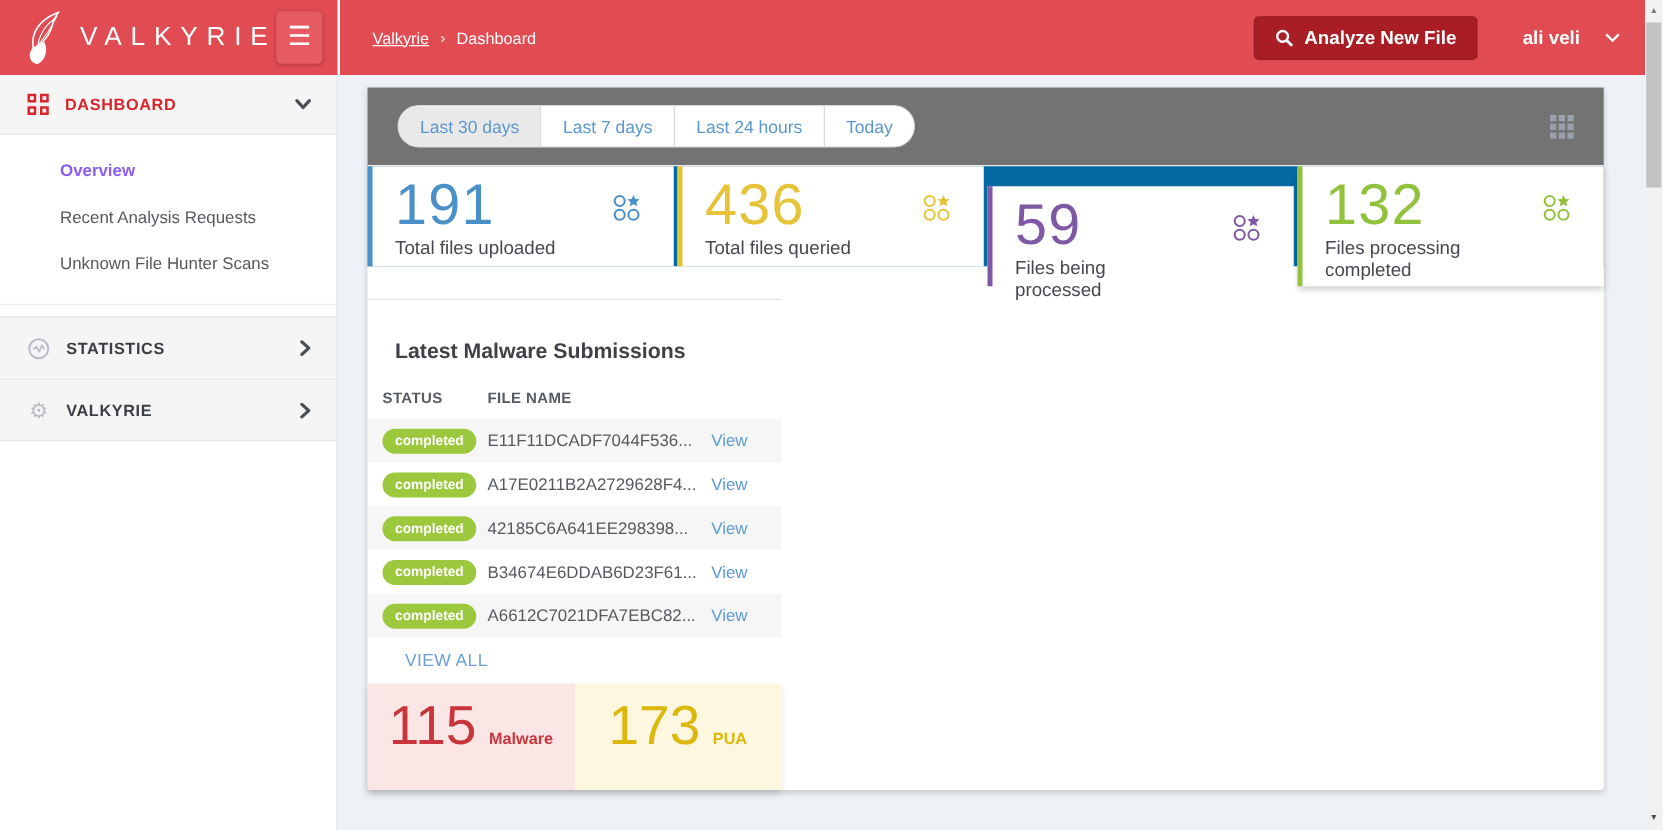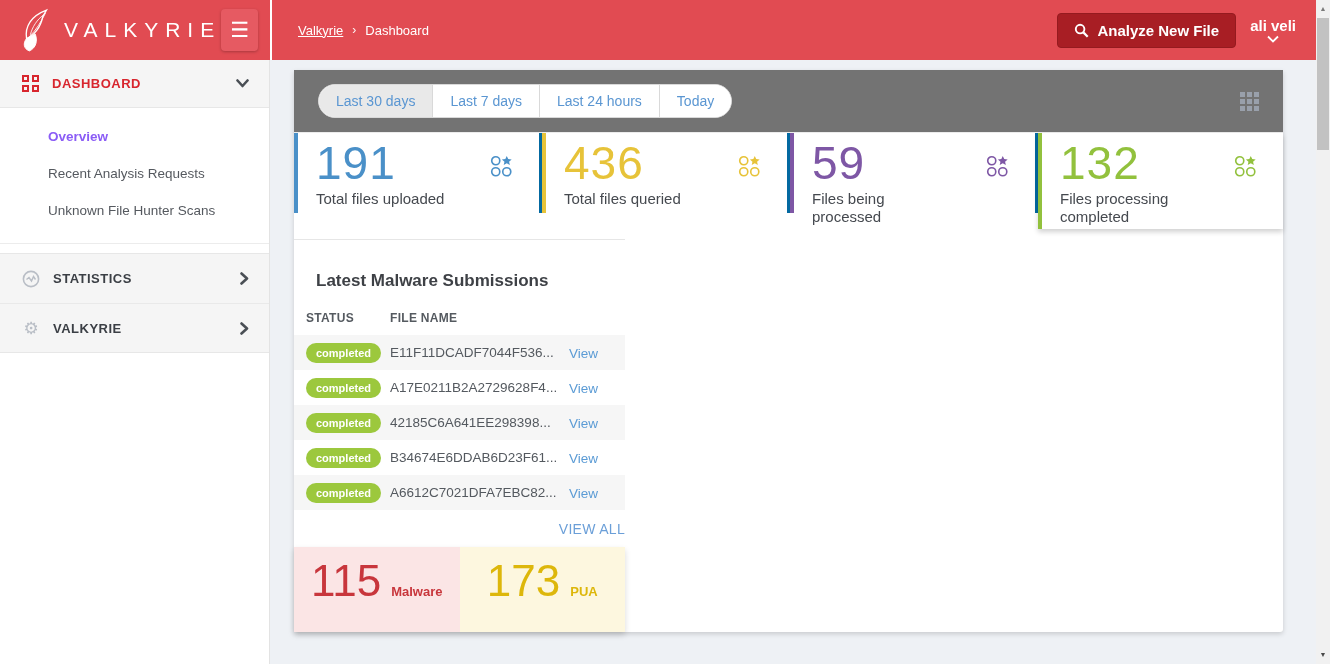--- a/index.html
+++ b/index.html
@@ -19,22 +19,22 @@
                    box-shadow:0 1px 3px rgba(0,0,0,.25); }
   .header-main { flex:1; display:flex; align-items:center; border-left:2px solid #ffffff;
                  padding:0 20px 0 26px; }
   .breadcrumb { display:flex; align-items:center; gap:9px; color:#fff; font-size:13px; }
   .breadcrumb a { color:#fff; text-decoration:underline; cursor:pointer; }
   .breadcrumb .sep { font-size:12px; opacity:.95; }
   .header-spacer { flex:1; }
   .analyze-btn { background:#a81e24; border:1px solid #951a1f; border-radius:4px; color:#fff;
                  font-weight:bold; font-size:15px; padding:8px 16px; display:flex; align-items:center;
                  gap:8px; cursor:pointer; font-family:"Liberation Sans",sans-serif; }
-  .user-menu { display:flex; align-items:center; gap:1px; color:#fff; font-size:15px;
-               font-weight:bold; margin-left:14px; cursor:pointer;flex-direction:column; }
+  .user-menu { display:flex; align-items:center; gap:20px; color:#fff; font-size:15px;
+               font-weight:bold; margin-left:36px; cursor:pointer; }
 
   
   .sidebar { position:absolute; top:60px; left:0; width:270px; height:604px; background:#fff;
              border-right:1px solid #e3e3e3; z-index:30; }
   .side-section-header { height:48px; background:#f5f5f5; border-bottom:1px solid #e7e7e7;
                          display:flex; align-items:center; padding:0 20px 0 22px; cursor:pointer; }
   .dash-grid-icon { display:grid; grid-template-columns:7px 7px; grid-gap:3px; }
   .dash-grid-icon span { width:7px; height:7px; border:2px solid #d8262e; }
   .side-label { flex:1; margin-left:13px; font-size:13px; font-weight:bold; letter-spacing:.5px; color:#3b3f45; }
   .side-label.red { color:#d8262e; }
@@ -81,21 +81,21 @@
   .col-status { width:96px; padding-left:12px; }
   .col-file { flex:1; }
   .col-action { width:56px; }
   .sub-head .hcell { font-size:12px; font-weight:bold; color:#555a60; letter-spacing:.3px; }
   .sub-row { display:flex; align-items:center; height:35px; }
   .sub-row.alt { background:#f6f6f6; }
   .badge { display:inline-block; background:#9cc83d; color:#fff; font-size:11px; font-weight:bold;
            padding:4px 10px; border-radius:12px; }
   .file-name { font-size:13.5px; color:#54595f; }
   .view-link { font-size:13.5px; color:#5b9bd5; cursor:pointer; }
-  .view-all { text-align:right; padding:10px 0 9px 0;margin-left:30px; }
+  .view-all { text-align:left; padding:10px 0 9px 0;margin-left:30px; }
   .view-all a { color:#6b9fd8; font-size:14px; cursor:pointer; text-decoration:none; letter-spacing:.3px; }
 
   .totals-row { display:flex; height:85px; box-shadow:0 3px 6px rgba(0,0,0,.15); }
   .total-box { width:50%; display:flex; align-items:baseline; justify-content:center; gap:10px; padding-top:12px; }
   .total-value { font-size:44px; line-height:1; }
   .total-label { font-size:13px; font-weight:bold; }
 
   
   .scrollbar { position:absolute; top:0; right:0; width:14px; height:664px; background:#f1f1f1; z-index:50; }
   .scroll-arrow { position:absolute; left:0; width:14px; height:14px; text-align:center;
@@ -225,21 +225,21 @@
           <div class="stat-label">Total files queried</div>
           <span class="stat-icon" style="color: rgb(231, 195, 57);">
             <svg width="23" height="23" viewBox="0 0 24 24">
               <circle cx="6" cy="6" r="4.2" fill="none" stroke="currentColor" stroke-width="1.7"></circle>
               <circle cx="6" cy="17.5" r="4.2" fill="none" stroke="currentColor" stroke-width="1.7"></circle>
               <circle cx="17.5" cy="17.5" r="4.2" fill="none" stroke="currentColor" stroke-width="1.7"></circle>
               <path d="M17.5 1 L19 4.3 L22.6 4.6 L19.9 7 L20.7 10.5 L17.5 8.7 L14.3 10.5 L15.1 7 L12.4 4.6 L16 4.3 Z" fill="currentColor"></path>
             </svg>
           </span>
         </div>
-        <div class="stat-card" style="border-left-color: rgb(126, 87, 165);">
+        <div class="stat-card" style="border-left-color: rgb(126, 87, 165); margin-top: 16px;">
           <div class="stat-value" style="color: rgb(126, 87, 165);">59</div>
           <div class="stat-label">Files being processed</div>
           <span class="stat-icon" style="color: rgb(126, 87, 165);">
             <svg width="23" height="23" viewBox="0 0 24 24">
               <circle cx="6" cy="6" r="4.2" fill="none" stroke="currentColor" stroke-width="1.7"></circle>
               <circle cx="6" cy="17.5" r="4.2" fill="none" stroke="currentColor" stroke-width="1.7"></circle>
               <circle cx="17.5" cy="17.5" r="4.2" fill="none" stroke="currentColor" stroke-width="1.7"></circle>
               <path d="M17.5 1 L19 4.3 L22.6 4.6 L19.9 7 L20.7 10.5 L17.5 8.7 L14.3 10.5 L15.1 7 L12.4 4.6 L16 4.3 Z" fill="currentColor"></path>
             </svg>
           </span>

